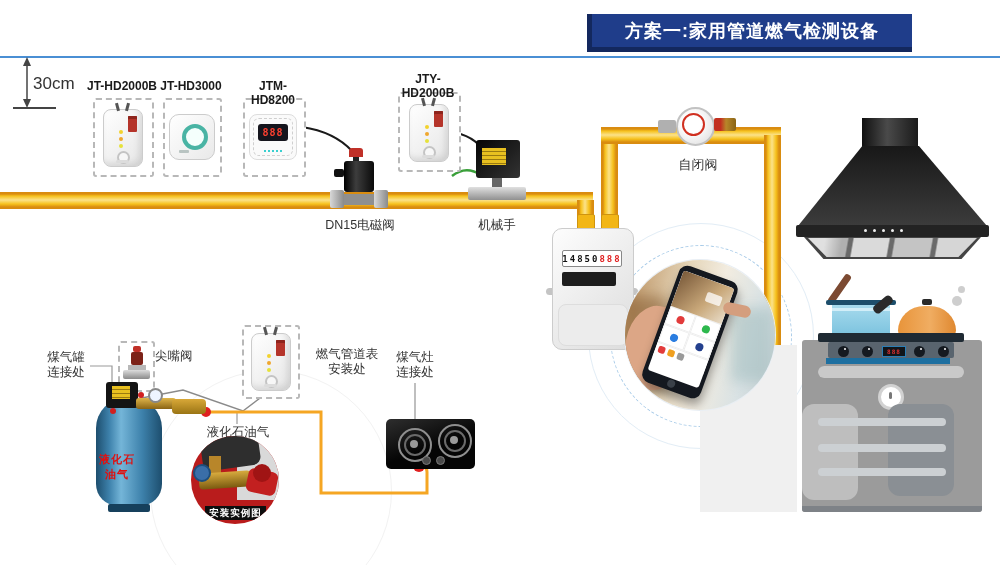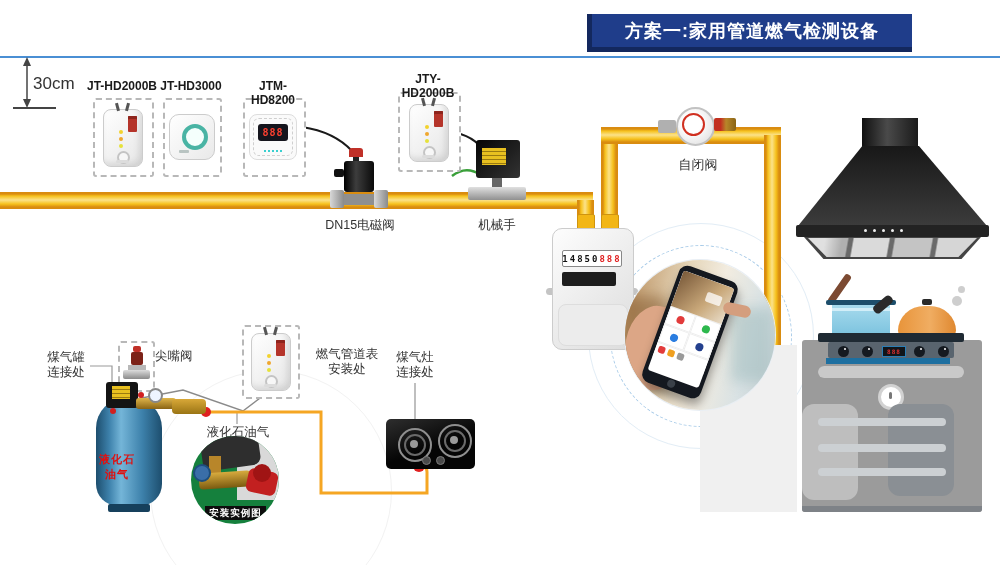--- a/index.html
+++ b/index.html
@@ -153,21 +153,21 @@
   .njbox .cap{position:absolute;left:13px;top:3px;width:8px;height:6px;background:#c03028;border-radius:2px;}
   .njbox .body{position:absolute;left:11px;top:9px;width:12px;height:13px;background:#7c2218;border-radius:2px;}
   .njbox .col{position:absolute;left:8px;top:22px;width:18px;height:5px;background:#b8b8b8;}
   .njbox .fit{position:absolute;left:3px;top:27px;width:27px;height:9px;background:linear-gradient(180deg,#dcdcdc,#8a8a8a);border-radius:2px;}
   .stove2{position:absolute;left:386px;top:419px;width:89px;height:50px;border-radius:5px;z-index:3;
     background:linear-gradient(160deg,#2e2e2e,#050505 55%);}
   .burner{position:absolute;width:30px;height:30px;border-radius:50%;border:2px solid #8f8f8f;}
   .burner .r2{position:absolute;left:4px;top:4px;width:18px;height:18px;border-radius:50%;border:2px solid #6a6a6a;}
   .burner .r3{position:absolute;left:10px;top:10px;width:8px;height:8px;border-radius:50%;background:#9a9a9a;}
   .sknob{position:absolute;width:7px;height:7px;border-radius:50%;background:#4a4a4a;border:1px solid #7a7a7a;}
-  .excirc{position:absolute;left:191px;top:436px;width:88px;height:88px;border-radius:50%;overflow:hidden;background:#15803d;z-index:5;}
+  .excirc{position:absolute;left:191px;top:436px;width:88px;height:88px;border-radius:50%;overflow:hidden;background:#b91c1c;z-index:5;}
   .excirc .wall{position:absolute;left:46px;top:0;width:42px;height:64px;background:#d9d9d9;}
   .excirc .dark{position:absolute;left:10px;top:-8px;width:58px;height:40px;background:#2e2e2e;border-radius:8px;transform:rotate(-8deg);}
   .excirc .bv{position:absolute;left:18px;top:20px;width:12px;height:20px;background:#b8862a;}
   .excirc .bh{position:absolute;left:8px;top:36px;width:52px;height:16px;border-radius:4px;transform:rotate(-4deg);
     background:linear-gradient(180deg,#d8ab3e,#7a5a10);}
   .excirc .blue{position:absolute;left:2px;top:28px;width:14px;height:14px;border-radius:50%;background:#3a6ea8;border:2px solid #1d4e7e;}
   .excirc .redv{position:absolute;left:56px;top:34px;width:30px;height:24px;background:#c22020;border-radius:6px;transform:rotate(12deg);}
   .excirc .redd{position:absolute;left:62px;top:28px;width:18px;height:18px;border-radius:50%;background:#a01414;}
   .excap{position:absolute;left:14px;top:70px;width:61px;height:14px;background:#0d0d0d;color:#fff;
     font-weight:bold;font-size:9.5px;display:flex;align-items:center;justify-content:center;letter-spacing:1px;}

